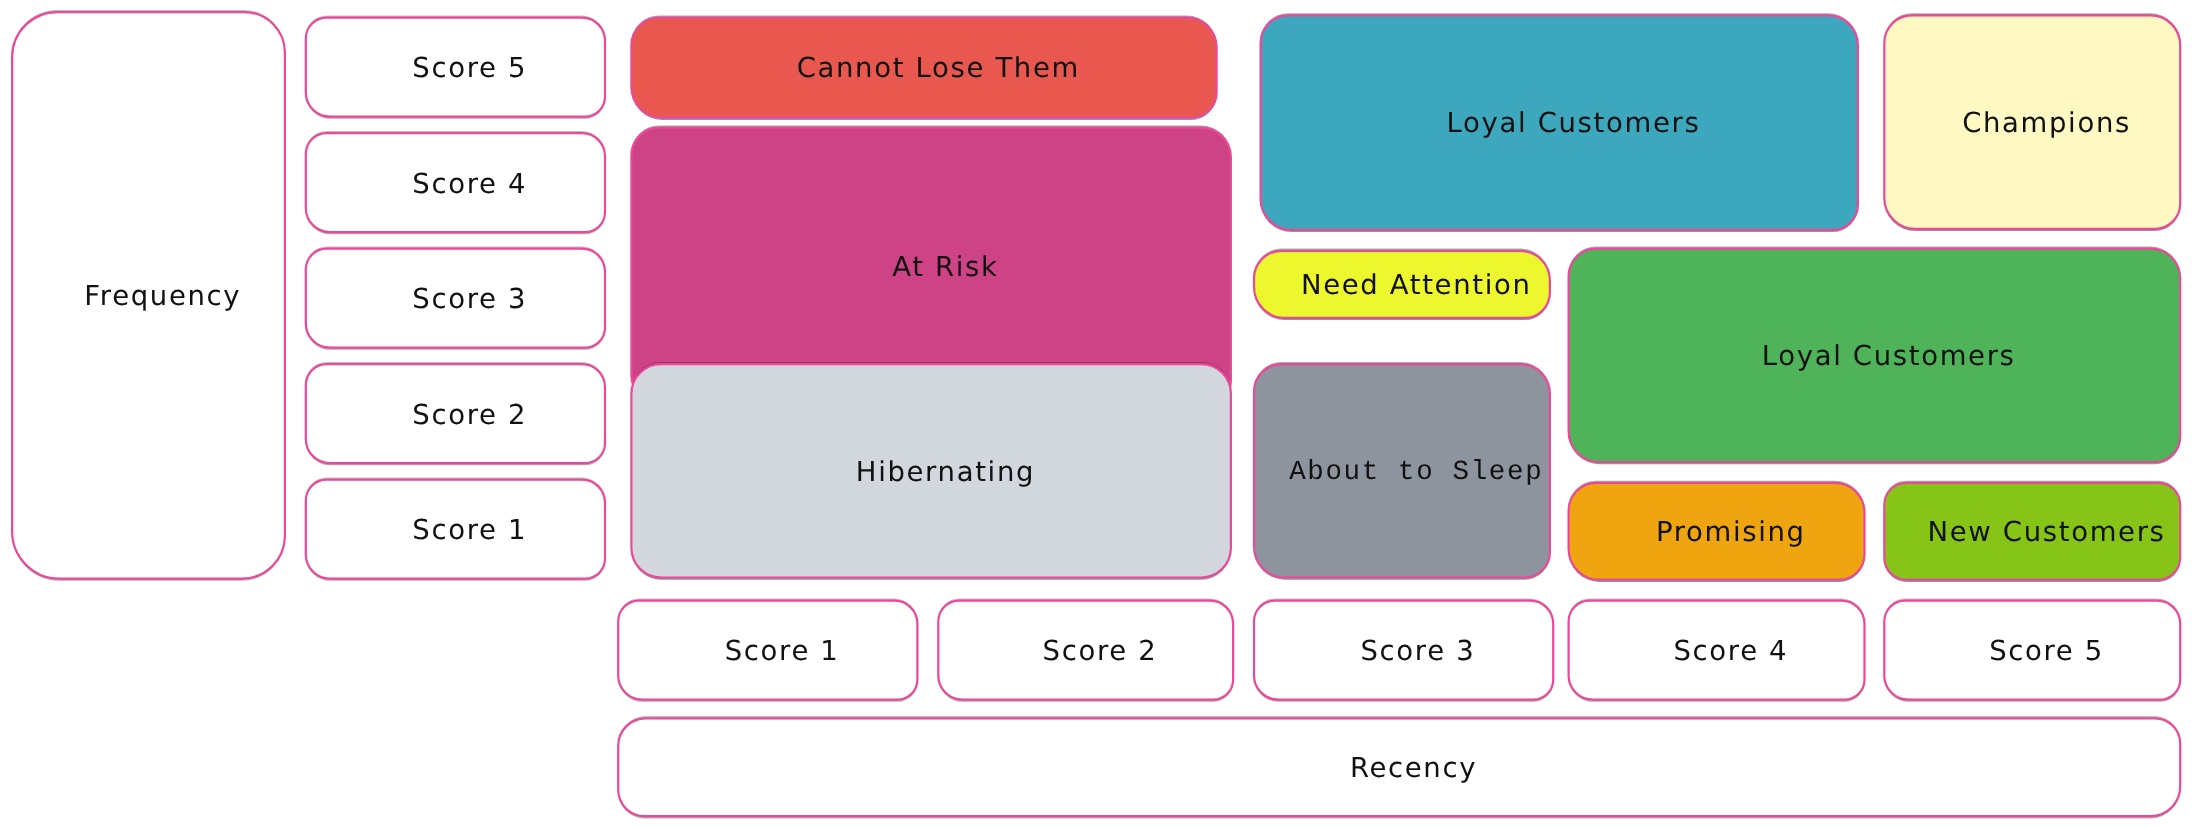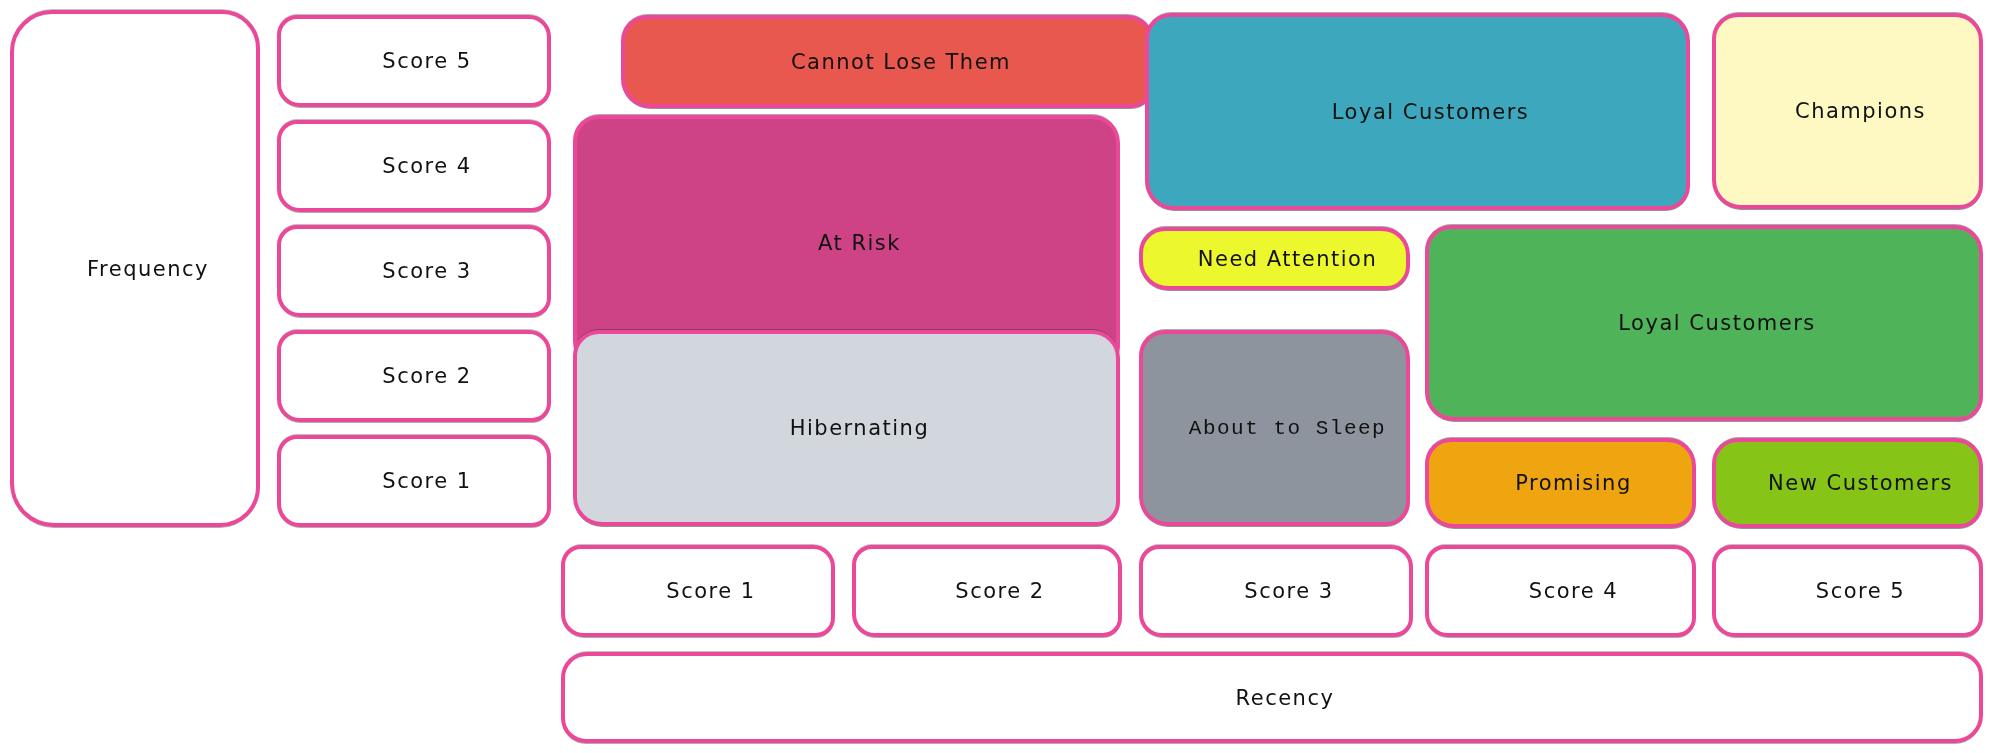--- a/index.html
+++ b/index.html
@@ -11,22 +11,22 @@
     font-family: "DejaVu Sans", sans-serif;
     color: #111111;
     overflow: hidden;
   }
   .box {
     position: absolute;
     display: flex;
     align-items: center;
     justify-content: center;
     box-sizing: border-box;
-    border: 4px solid #ec4899;
-    font-size: 21px;
+    border: 2px solid #ec4899;
+    font-size: 25px;
     letter-spacing: 1.5px;
     white-space: nowrap;
     text-align: center;
     padding-left: 26px;
   }
   .white {
     background: #ffffff;
     border-radius: 20px 22px 19px 23px;
     box-shadow: 0 2px 0 -1px rgba(70,75,80,.45), 0 -2px 0 -1px rgba(70,75,80,.35);
   }
@@ -36,30 +36,30 @@
   }
   .label { display: inline-block; }
 
   
   .freq-axis   { left:10px;  top:10px;  width:250px; height:517px; border-radius:42px 38px 40px 44px; }
   .fs          { left:277px; width:274px; height:92px; }
   .fs-5 { top:15px; }  .fs-4 { top:120px; } .fs-3 { top:225px; }
   .fs-2 { top:330px; } .fs-1 { top:435px; }
 
   
-  .seg-cannot      { left:573px;  top:15px;  width:534px; height:93px;margin-left:48px;  }
+  .seg-cannot      { left:573px;  top:15px;  width:534px; height:93px;  }
   .seg-atrisk      { left:573px;  top:115px; width:547px; height:255px; }
   .seg-hibernating { left:573px;  top:330px; width:547px; height:196px; }
   .seg-loyal-top   { left:1145px; top:13px;  width:545px; height:197px; }
   .seg-champions   { left:1712px; top:13px;  width:271px; height:196px; }
   .seg-need        { left:1139px; top:227px; width:271px; height:63px;  }
   .seg-sleep       { left:1139px; top:330px; width:271px; height:196px;font-family:Liberation Mono, monospace; }
   .seg-loyal-right { left:1425px; top:225px; width:558px; height:196px; }
   .seg-promising   { left:1425px; top:438px; width:271px; height:90px;  }
-  .seg-new         { left:1712px; top:438px; width:271px; height:90px;  }
+  .seg-new         { left:1712px; top:438px; width:271px; height:90px;border-radius:21px;  }
 
   
   .rs   { top:545px; height:92px; }
   .rs-1 { left:561px;  width:274px; }
   .rs-2 { left:852px;  width:270px; }
   .rs-3 { left:1139px; width:274px; }
   .rs-4 { left:1425px; width:271px; }
   .rs-5 { left:1712px; width:271px; }
   .recency-bar { left:561px; top:652px; width:1422px; height:91px; border-radius:26px 24px 28px 25px; }
 </style>
@@ -86,21 +86,21 @@
   <div class="box white fs fs-1">
     <span class="label">Score 1</span>
   </div>
 
   <div class="box seg seg-cannot" style="background: rgb(232, 88, 78);">
     <span class="label">Cannot Lose Them</span>
   </div>
   <div class="box seg seg-atrisk" style="background: rgb(206, 67, 133);">
     <span class="label">At Risk</span>
   </div>
-  <div class="box seg seg-hibernating" style="background: rgb(210, 215, 222);">
+  <div class="box seg seg-hibernating" style="background: rgb(210, 215, 222); border-radius: 28px;">
     <span class="label">Hibernating</span>
   </div>
   <div class="box seg seg-loyal-top" style="background: rgb(61, 168, 189);">
     <span class="label">Loyal Customers</span>
   </div>
   <div class="box seg seg-champions" style="background: #fef9c3;">
     <span class="label">Champions</span>
   </div>
   <div class="box seg seg-need" style="background: rgb(237, 247, 46);">
     <span class="label">Need Attention</span>

